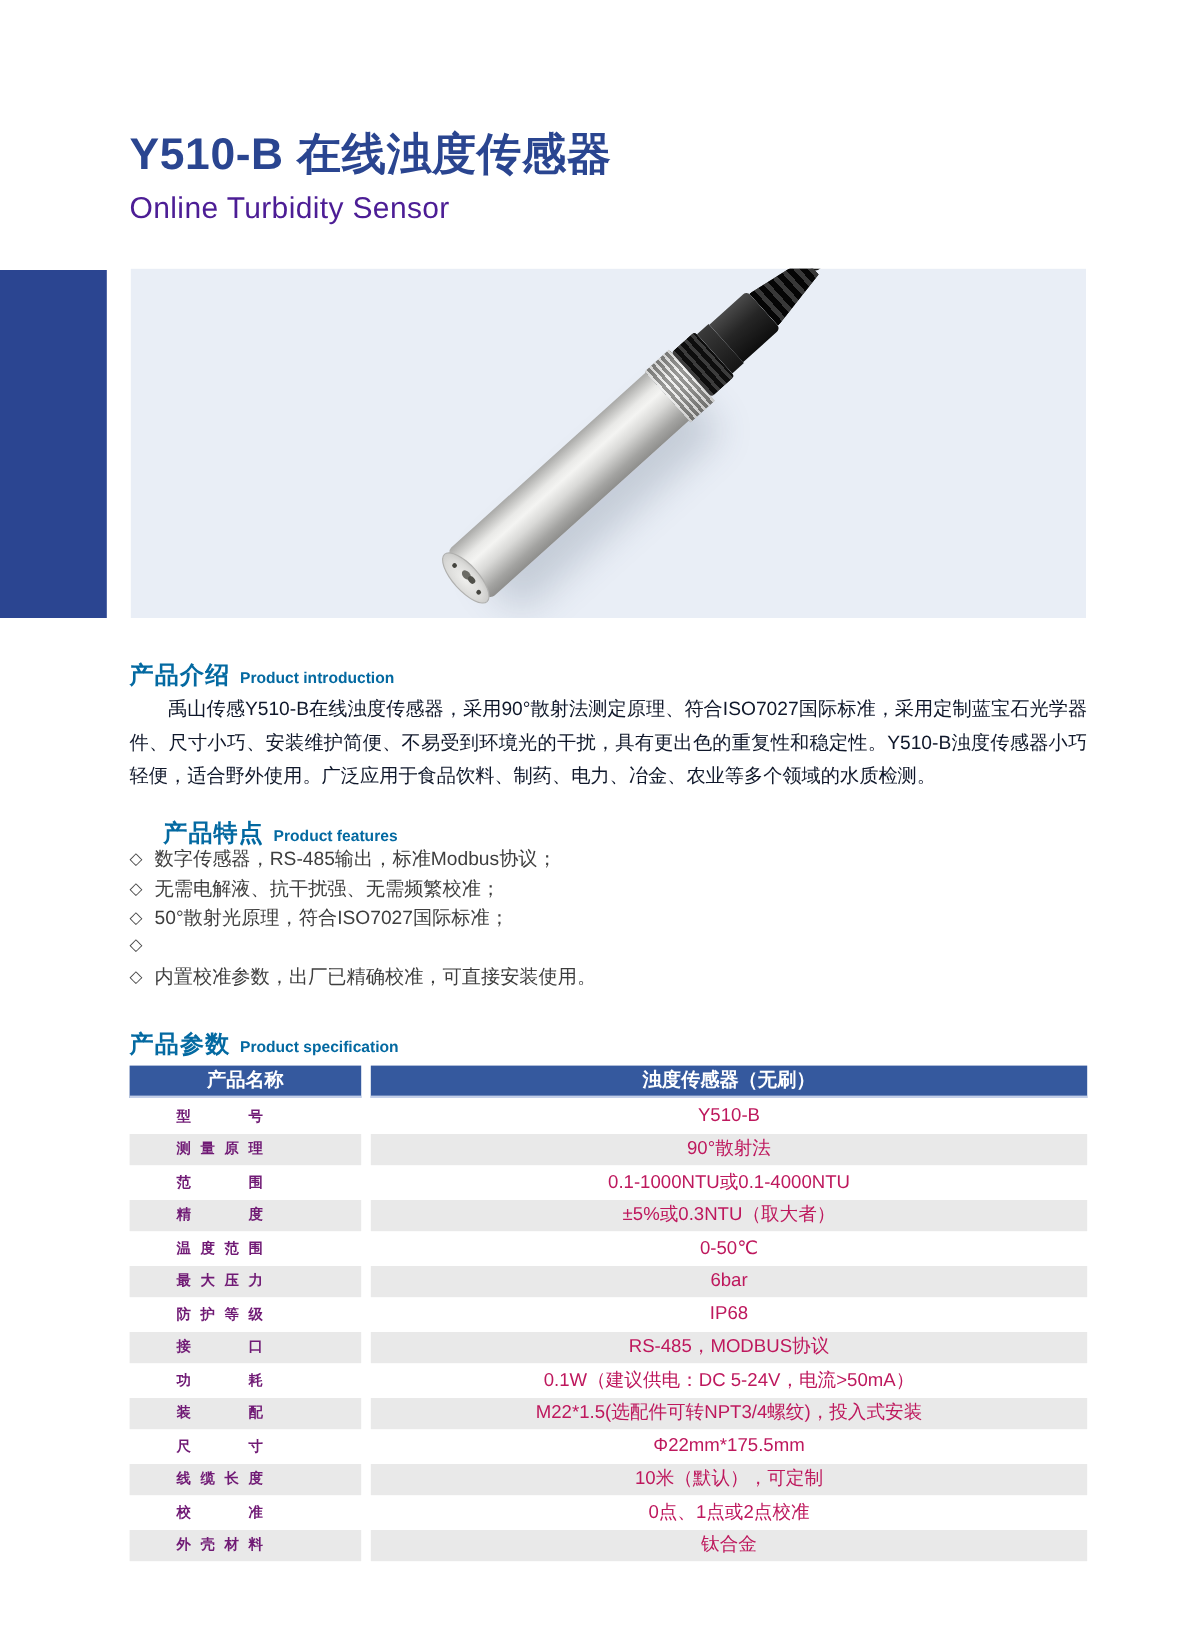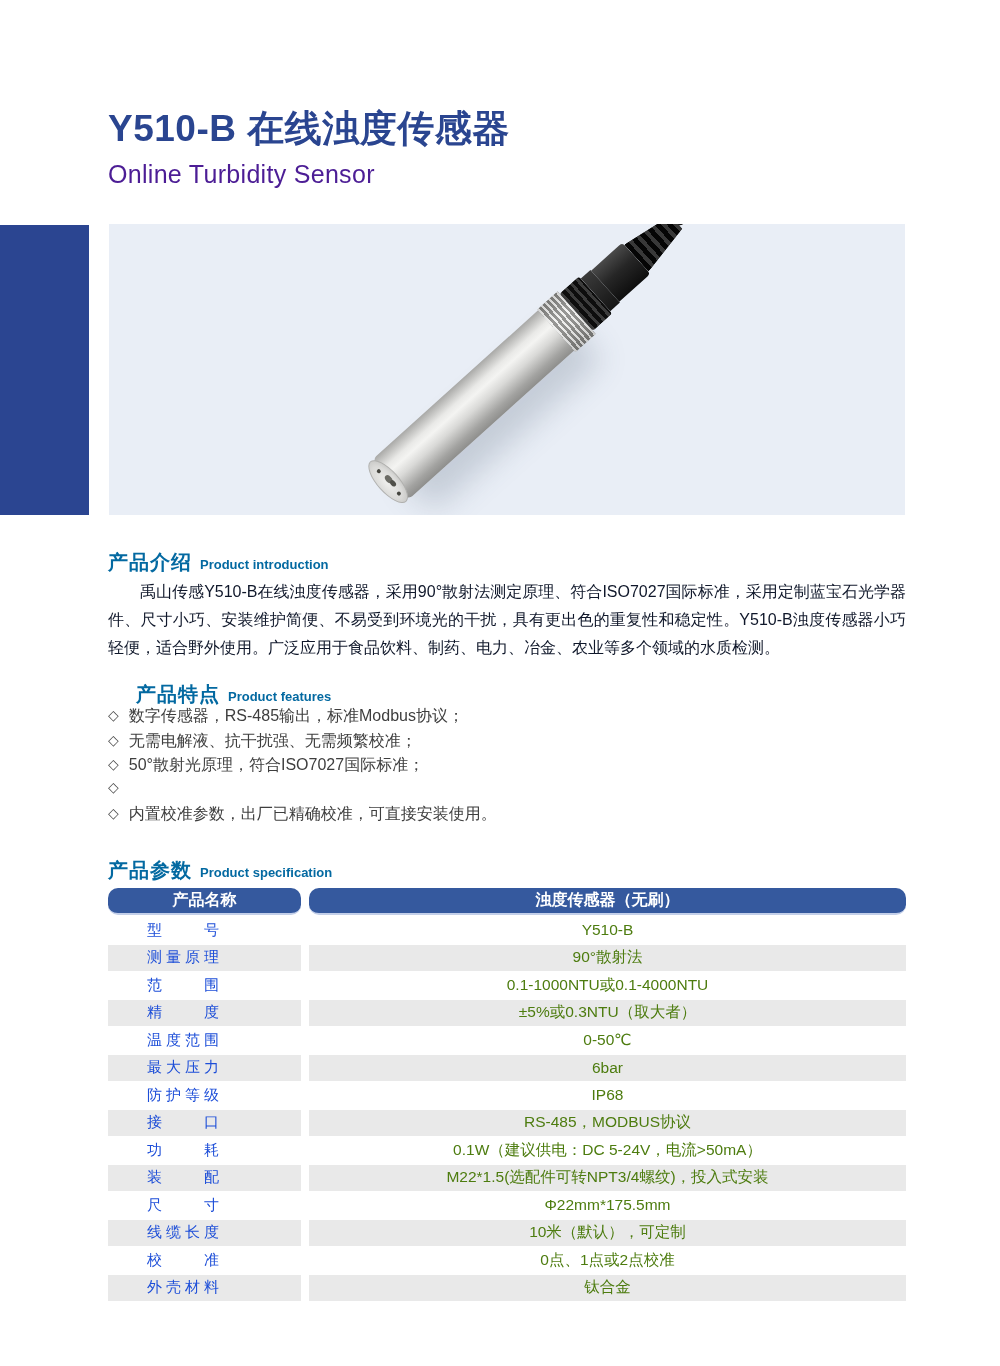--- a/index.html
+++ b/index.html
@@ -91,28 +91,28 @@
   .features li{display:flex;align-items:baseline;height:24.6px;font-size:16px;color:#3E3E3E;white-space:nowrap;}
   .features .diamond{font-size:14px;color:#4A4A4A;margin-right:10px;position:relative;top:-1px;}
   
   .spec-table{position:absolute;left:108px;top:888px;width:798px;}
   .trow{display:flex;column-gap:8px;}
   .cell-l{width:193px;flex:none;display:flex;align-items:center;box-sizing:border-box;}
   .cell-r{flex:1;display:flex;align-items:center;justify-content:center;box-sizing:border-box;}
   .thead{height:27px;margin-bottom:2px;}
   .thead .cell-l,.thead .cell-r{
     background:#35599E;border-bottom:2px solid #C3CFE9;
-    color:#fff;font-weight:bold;font-size:16px;justify-content:center;border-radius:10px;
+    color:#fff;font-weight:bold;font-size:16px;justify-content:center;
   }
   .rows{display:flex;flex-direction:column;row-gap:1.5px;}
   .drow{height:26px;}
   .drow.alt .cell-l,.drow.alt .cell-r{background:#E9E9E9;}
-  .drow .cell-l{padding-left:39px;color:#1d4ed8;font-size:15px;}
+  .drow .cell-l{padding-left:39px;color:#701a75;font-size:12px;font-weight:bold;}
   .drow .label-text{display:inline-block;width:72px;text-align:justify;text-align-last:justify;}
-  .drow .cell-r{color:#4d7c0f;font-size:15.5px;}
+  .drow .cell-r{color:#be185d;font-size:15.5px;}
   
   .footnote{position:absolute;left:106px;top:1378px;font-size:13.5px;color:#333;margin-top:22px;}
 </style>
 </head>
 <body>
 
 <h1 class="title">Y510-B 在线浊度传感器</h1>
 <div class="subtitle">Online Turbidity Sensor</div>
 
 <div class="side-band"></div>

